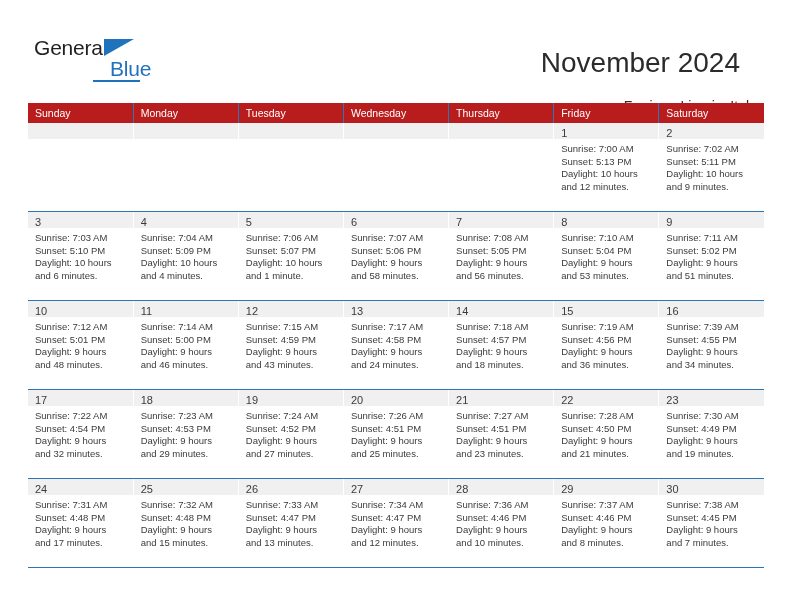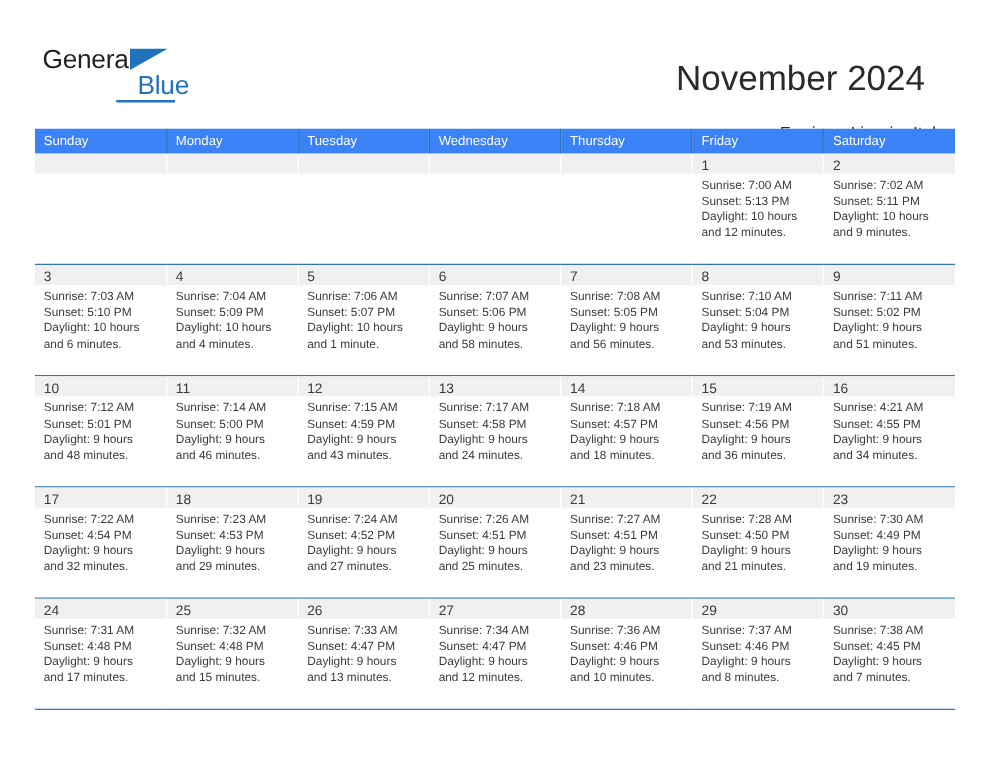--- a/index.html
+++ b/index.html
@@ -102,21 +102,21 @@
   
   .calendar {
     position: absolute;
     left: 28px;
     top: 103px;
     width: 736px;
     border-collapse: collapse;
     table-layout: fixed;
   }
   .calendar th {
-    background: #3b82f6;
+    background: #b91c1c;
     color: #ffffff;
     font-size: 10.5px;
     font-weight: normal;
     text-align: left;
     padding: 4px 0 4px 7px;
     height: 19px;
     box-sizing: border-box;
     border-right: 1px solid #2e75b6;
   }
   .calendar td {
@@ -393,21 +393,21 @@
                 <div class="cell-line">Sunset: 4:56 PM</div>
                 <div class="cell-line">Daylight: 9 hours</div>
                 <div class="cell-line">and 36 minutes.</div>
               </div>
             </div>
           </td>
           <td>
             <div class="cell">
               <div class="date-band"><span class="date-num">16</span></div>
               <div class="cell-body">
-                <div class="cell-line">Sunrise: 4:21 AM</div>
+                <div class="cell-line">Sunrise: 7:39 AM</div>
                 <div class="cell-line">Sunset: 4:55 PM</div>
                 <div class="cell-line">Daylight: 9 hours</div>
                 <div class="cell-line">and 34 minutes.</div>
               </div>
             </div>
           </td>
         </tr>
         <tr>
           <td>
             <div class="cell">

